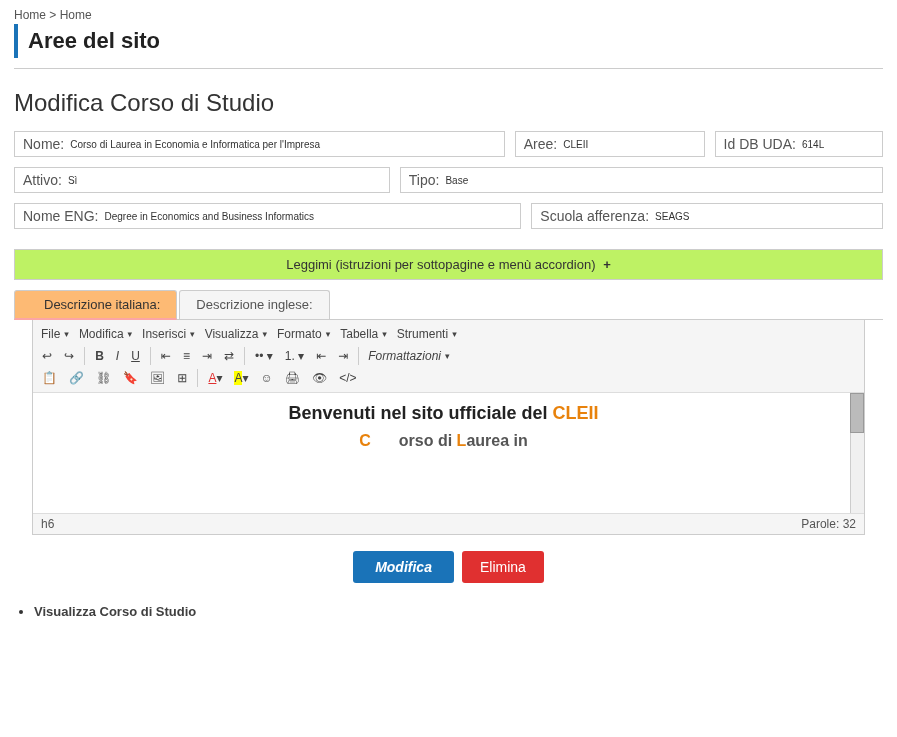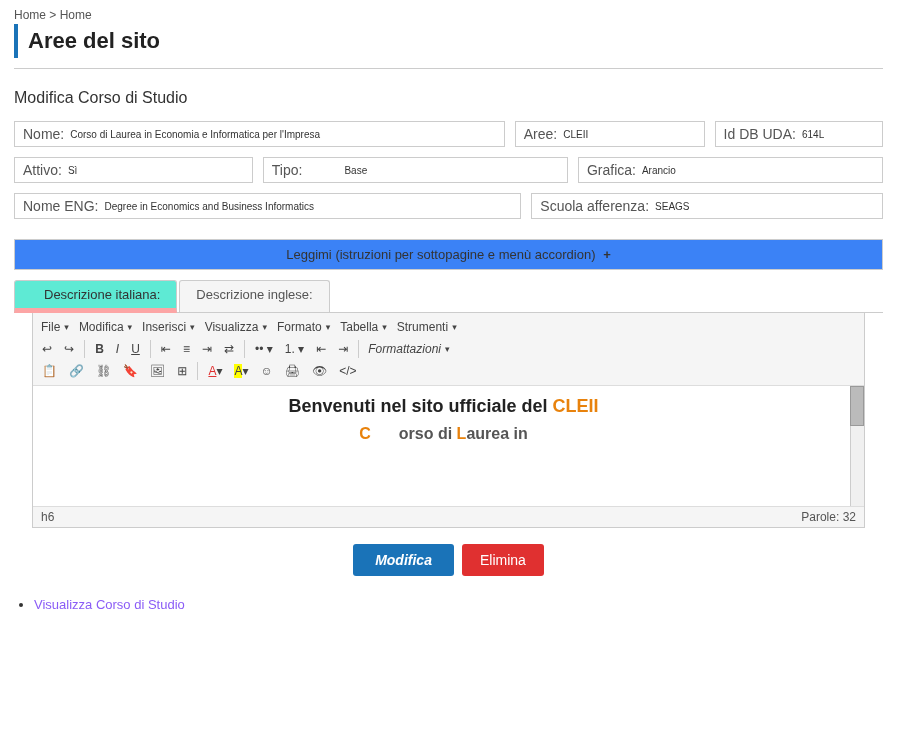--- a/index.html
+++ b/index.html
@@ -6,43 +6,43 @@
     body { font-family: Arial, sans-serif; font-size: 14px; color: #333; background: #fff; }
 
     .breadcrumb-bar { padding: 8px 14px 2px; font-size: 12px; color: #555; }
 
     .page-title-bar { border-left: 4px solid #1a73b8; padding: 4px 0 4px 10px; margin: 0 14px 0; }
     .page-title-bar h1 { font-size: 22px; font-weight: bold; color: #222; }
 
     hr.separator { border: none; border-top: 1px solid #ccc; margin: 10px 14px; }
 
     .form-section { padding: 10px 14px; }
-    .form-section h2 { font-size: 16px; font-weight: normal; margin-bottom: 14px; color: #333; }
+    .form-section h2 { font-size: 24px; font-weight: normal; margin-bottom: 14px; color: #333; }
 
     .form-row { display: flex; gap: 10px; margin-bottom: 10px; align-items: center; }
 
     .form-field { display: flex; align-items: center; border: 1px solid #ccc; padding: 4px 8px; background: #fff; }
     .form-field label { font-size: 14px; color: #555; white-space: nowrap; margin-right: 6px; }
     .form-field input { border: none; outline: none; font-size: 10px; color: #333; background: transparent; min-width: 60px; }
 
     .field-nome { flex: 2.2; }
     .field-sigla { flex: 0.8; }
     .field-iddbuda { flex: 0.7; }
     .field-attivo { flex: 1; }
-    .field-tipo { flex: 1.3; gap: 36px; }
+    .field-tipo { flex: 1.3; }
     .field-grafica { flex: 1.3; }
     .field-nome-eng { flex: 2.2; }
     .field-scuola { flex: 1.5; }
 
-    .leggimi-bar { background: #3b82f6; border: 1px solid #ccc; padding: 7px 14px; margin: 0 14px; text-align: center; font-size: 13px; color: #333; }
+    .leggimi-bar { background: #bef264; border: 1px solid #ccc; padding: 7px 14px; margin: 0 14px; text-align: center; font-size: 13px; color: #333; }
     .leggimi-bar .plus { color: #333; font-weight: bold; margin-left: 4px; cursor: pointer; }
 
     .tabs-bar { margin: 10px 14px 0; border-bottom: 1px solid #ccc; display: flex; gap: 0; }
     .tab { padding: 6px 16px; font-size: 13px; cursor: pointer; border: 1px solid #ccc; border-bottom: none; background: #f5f5f5; color: #555; margin-right: 2px; border-radius: 3px 3px 0 0; }
-    .tab.active { background: #5eead4; color: #333; border-bottom: 5px solid #fca5a5; margin-bottom: -1px; padding-left: 29px; }
+    .tab.active { background: #fdba74; color: #333; border-bottom: 2px solid #fca5a5; margin-bottom: -1px; padding-left: 29px; }
 
     .editor-container { margin: 0 32px; border: 1px solid #ccc; border-top: none; }
 
     .toolbar { background: #f5f5f5; border-bottom: 1px solid #ddd; padding: 3px 4px; }
     .toolbar-row { display: flex; align-items: center; gap: 2px; flex-wrap: nowrap; padding: 2px 0; }
     .tb-btn { background: none; border: none; cursor: pointer; padding: 2px 5px; font-size: 12px; color: #444; border-radius: 2px; display: flex; align-items: center; }
     .tb-separator { width: 1px; height: 18px; background: #ccc; margin: 0 3px; }
     .tb-dropdown { display: flex; align-items: center; gap: 2px; cursor: pointer; padding: 2px 4px; font-size: 12px; color: #444; }
     .tb-arrow { font-size: 9px; margin-left: 2px; }
 
@@ -51,21 +51,21 @@
     .editor-body .welcome-text .orange { color: #e8820c; }
 
     .editor-status { background: #f5f5f5; border-top: 1px solid #ddd; padding: 3px 8px; display: flex; justify-content: space-between; font-size: 12px; color: #555; }
 
     .action-buttons { padding: 16px 14px; display: flex; gap: 8px; justify-content: center; }
     .btn-modifica { background: #1a73b8; color: #fff; border: none; padding: 8px 22px; font-size: 14px; font-style: italic; font-weight: bold; cursor: pointer; border-radius: 3px; }
     .btn-elimina { background: #e03030; color: #fff; border: none; padding: 8px 18px; font-size: 14px; cursor: pointer; border-radius: 3px; }
 
     .footer-links { padding: 4px 14px 10px; }
     .footer-links ul { list-style: disc; padding-left: 20px; }
-    .footer-links ul li a { color: #8b5cf6; text-decoration: none; font-size: 13px; font-weight: normal; }
+    .footer-links ul li a { color: #404040; text-decoration: none; font-size: 13px; font-weight: bold; }
 
     .editor-wrap { position: relative; }
     .v-scrollbar { position: absolute; right: 0; top: 0; width: 14px; height: 100%; background: #f0f0f0; border-left: 1px solid #ccc; }
     .v-scrollbar-thumb { position: absolute; top: 0; right: 0; width: 14px; height: 40px; background: #bbb; border: 1px solid #999; }
 
     .bold { font-weight: bold; }
     .italic { font-style: italic; }
     .underline { text-decoration: underline; }
   </style>
 </head>
@@ -102,24 +102,20 @@
   </div>
 
   <div class="form-row">
     <div class="form-field field-attivo">
       <label>Attivo:</label>
       <input type="text" style="width: 100%;" value="Sì">
     </div>
     <div class="form-field field-tipo">
       <label>Tipo:</label>
       <input type="text" style="width: 100%;" value="Base">
-    </div>
-    <div class="form-field field-grafica">
-      <label>Grafica:</label>
-      <input type="text" style="width: 100%;" value="Arancio">
     </div>
   </div>
 
   <div class="form-row">
     <div class="form-field field-nome-eng">
       <label>Nome ENG:</label>
       <input type="text" style="width: 100%;" value="Degree in Economics and Business Informatics">
     </div>
     <div class="form-field field-scuola">
       <label>Scuola afferenza:</label>

